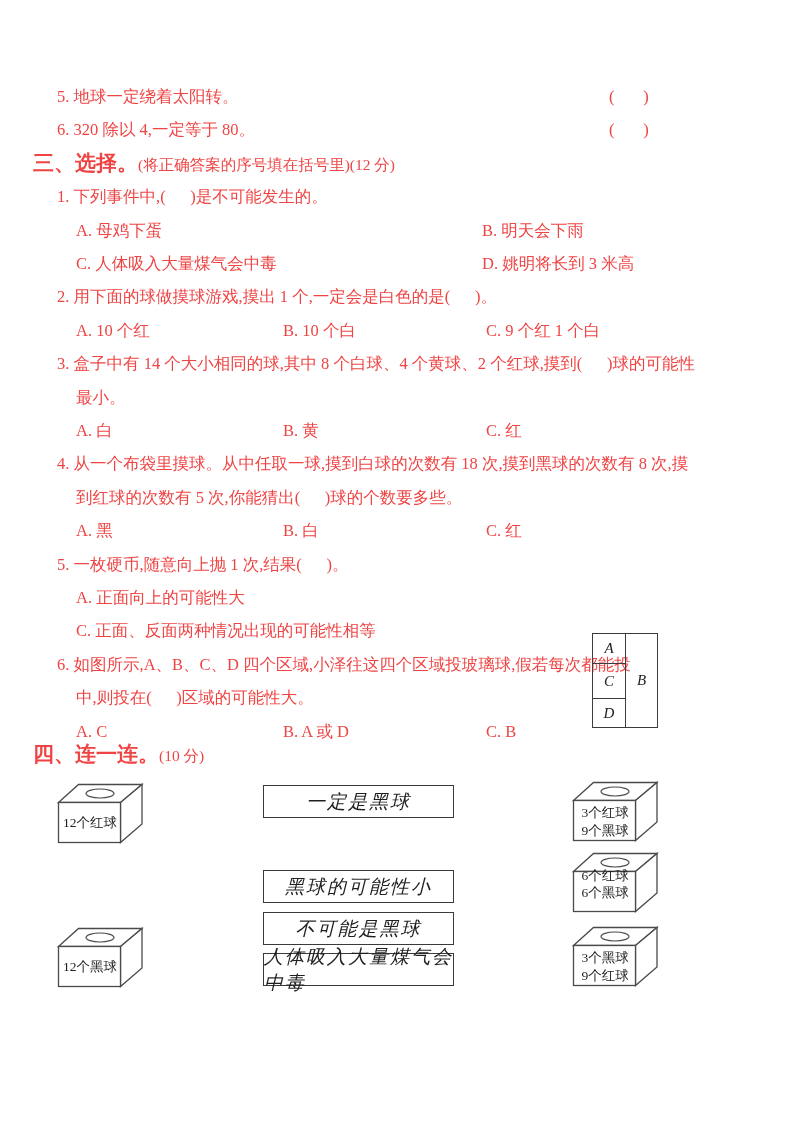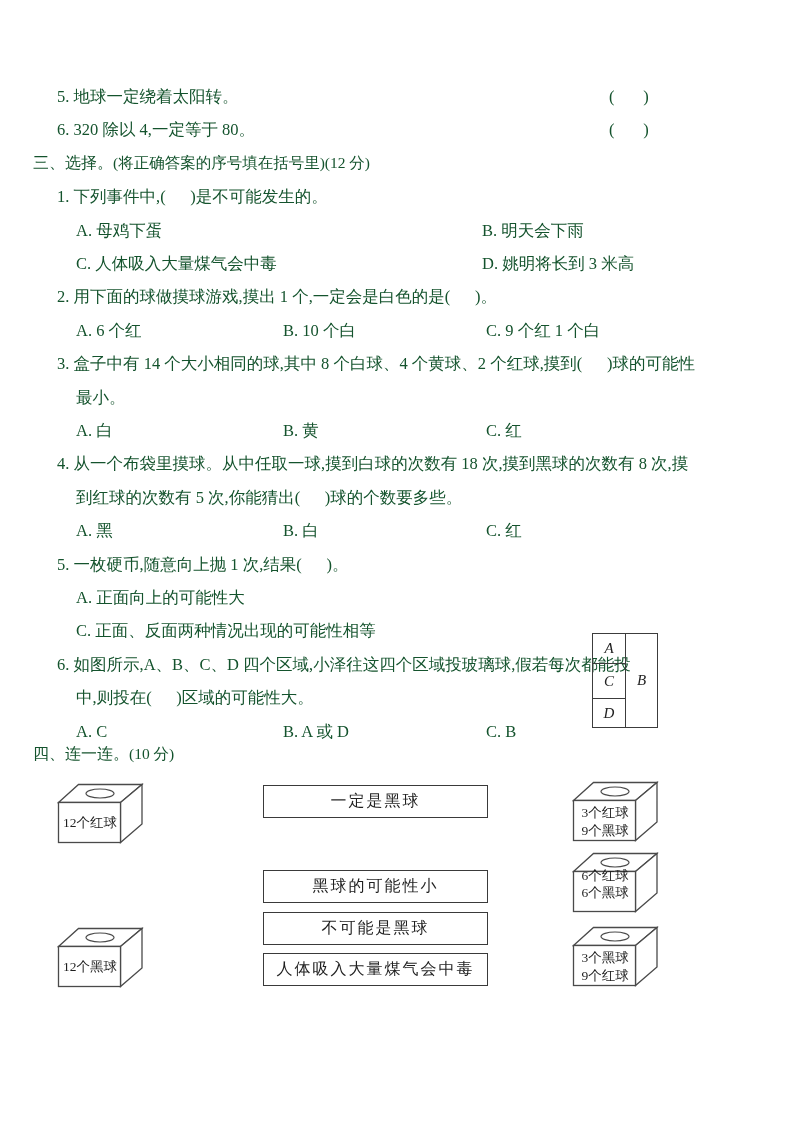--- a/index.html
+++ b/index.html
@@ -1,34 +1,34 @@
 <!DOCTYPE html>
 <html><head>
 <meta charset="utf-8">
 <style>
   html,body{margin:0;padding:0;background:#fff;}
   #page{position:relative;width:793px;height:1122px;background:#ffffff;overflow:hidden;
         font-family:"Liberation Serif","DejaVu Serif",serif;color:#1f1f1f;}
-  .ln{position:absolute;white-space:pre;font-size:16.5px;line-height:22px;color:#14532d;}
-  .hdr-bold{font-weight:400;font-size:16px;}
+  .ln{position:absolute;white-space:pre;font-size:16.5px;line-height:22px;color:#ef4444;}
+  .hdr-bold{font-weight:700;font-size:21px;}
   .hdr-note{font-weight:400;font-size:15.5px;}
   
   .regfig{position:absolute;left:592px;top:633px;width:66px;height:95px;
           border:1.5px solid #3c3c3c;box-sizing:border-box;display:flex;}
   .regfig .colL{width:32px;border-right:1px solid #3c3c3c;display:flex;flex-direction:column;}
   .regfig .colR{flex:1;display:flex;align-items:center;justify-content:center;}
   .regfig .cell{display:flex;align-items:center;justify-content:center;}
   .regfig .c1{height:29px;border-bottom:1px solid #3c3c3c;}
   .regfig .c2{height:34px;border-bottom:1px solid #3c3c3c;}
   .regfig .c3{flex:1;}
   .regletter{font-style:italic;font-size:15px;color:#222;}
   
-  .stmt{position:absolute;left:263px;width:225px;height:33px;border:1.5px solid #3a3a3a;
+  .stmt{position:absolute;left:263px;width:191px;height:33px;border:1.5px solid #3a3a3a;
         box-sizing:border-box;display:flex;align-items:center;justify-content:center;
-        font-size:16px;letter-spacing:2px;color:#1f1f1f;}
+        font-size:19px;letter-spacing:2px;color:#1f1f1f;font-style:italic;}
   
   .box3d{position:absolute;width:88px;height:64px;}
   .boxlabel{position:absolute;display:flex;align-items:center;justify-content:center;
             font-size:13.5px;line-height:17.5px;color:#1f1f1f;text-align:center;white-space:pre-wrap;}
 </style>
 </head>
 <body>
 
 <div id="page">
 
@@ -39,21 +39,21 @@
 
   <div class="ln" style="left:33px;top:152px"><span class="hdr-bold">三、选择。</span><span class="hdr-note">(将正确答案的序号填在括号里)(12 分)</span></div>
 
   <div class="ln" style="left:57px;top:186px">1. 下列事件中,(      )是不可能发生的。</div>
   <div class="ln" style="left:76px;top:220px">A. 母鸡下蛋</div>
   <div class="ln" style="left:482px;top:220px">B. 明天会下雨</div>
   <div class="ln" style="left:76px;top:253px">C. 人体吸入大量煤气会中毒</div>
   <div class="ln" style="left:482px;top:253px">D. 姚明将长到 3 米高</div>
 
   <div class="ln" style="left:57px;top:286px">2. 用下面的球做摸球游戏,摸出 1 个,一定会是白色的是(      )。</div>
-  <div class="ln" style="left:76px;top:320px">A. 6 个红</div>
+  <div class="ln" style="left:76px;top:320px">A. 10 个红</div>
   <div class="ln" style="left:283px;top:320px">B. 10 个白</div>
   <div class="ln" style="left:486px;top:320px">C. 9 个红 1 个白</div>
 
   <div class="ln" style="left:57px;top:353px">3. 盒子中有 14 个大小相同的球,其中 8 个白球、4 个黄球、2 个红球,摸到(      )球的可能性</div>
   <div class="ln" style="left:76px;top:387px">最小。</div>
   <div class="ln" style="left:76px;top:420px">A. 白</div>
   <div class="ln" style="left:283px;top:420px">B. 黄</div>
   <div class="ln" style="left:486px;top:420px">C. 红</div>
 
   <div class="ln" style="left:57px;top:453px">4. 从一个布袋里摸球。从中任取一球,摸到白球的次数有 18 次,摸到黑球的次数有 8 次,摸</div>

